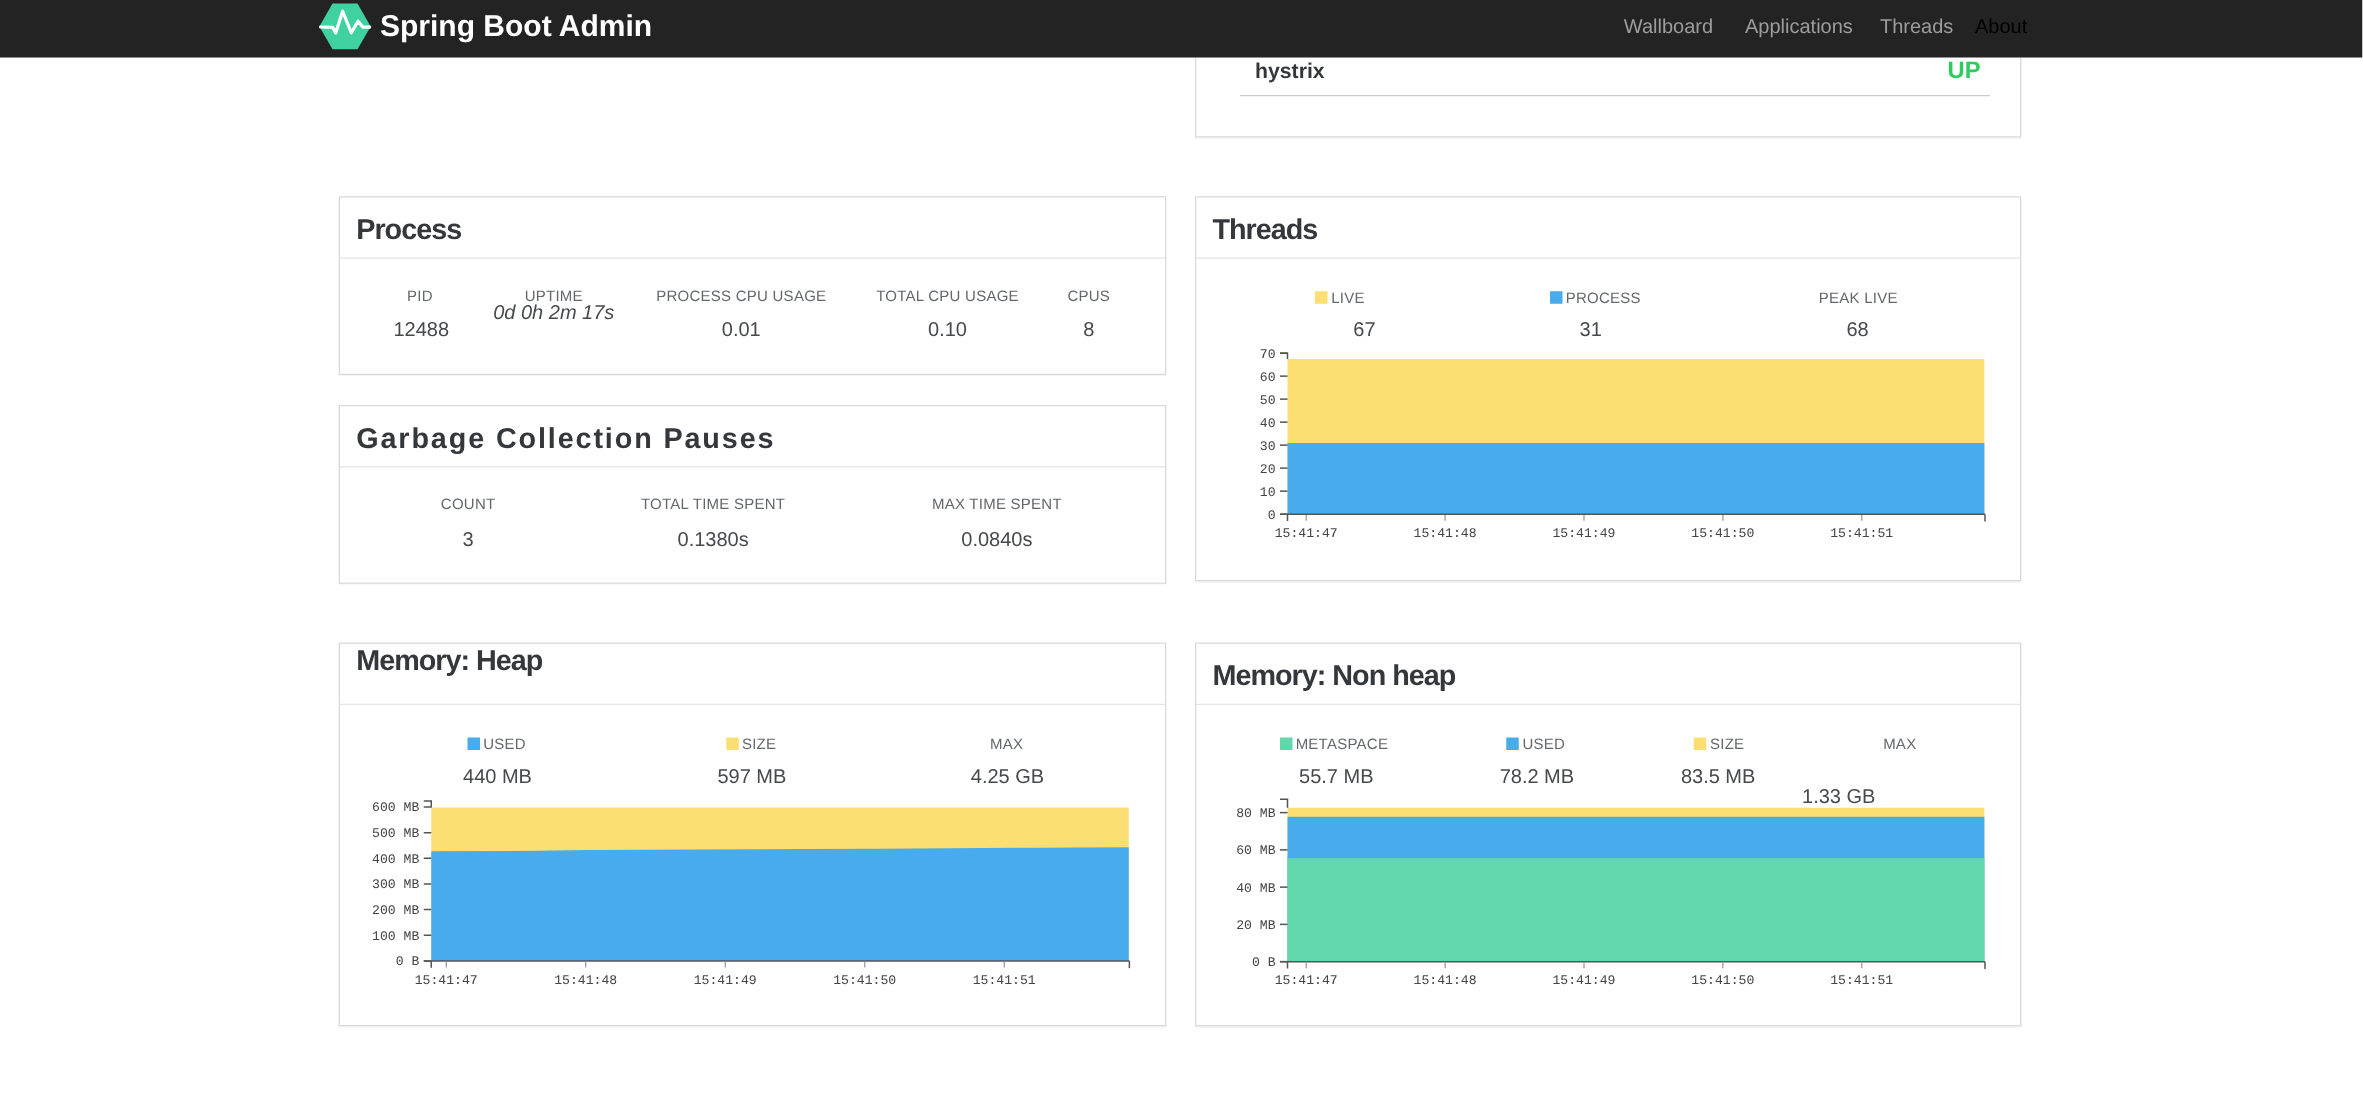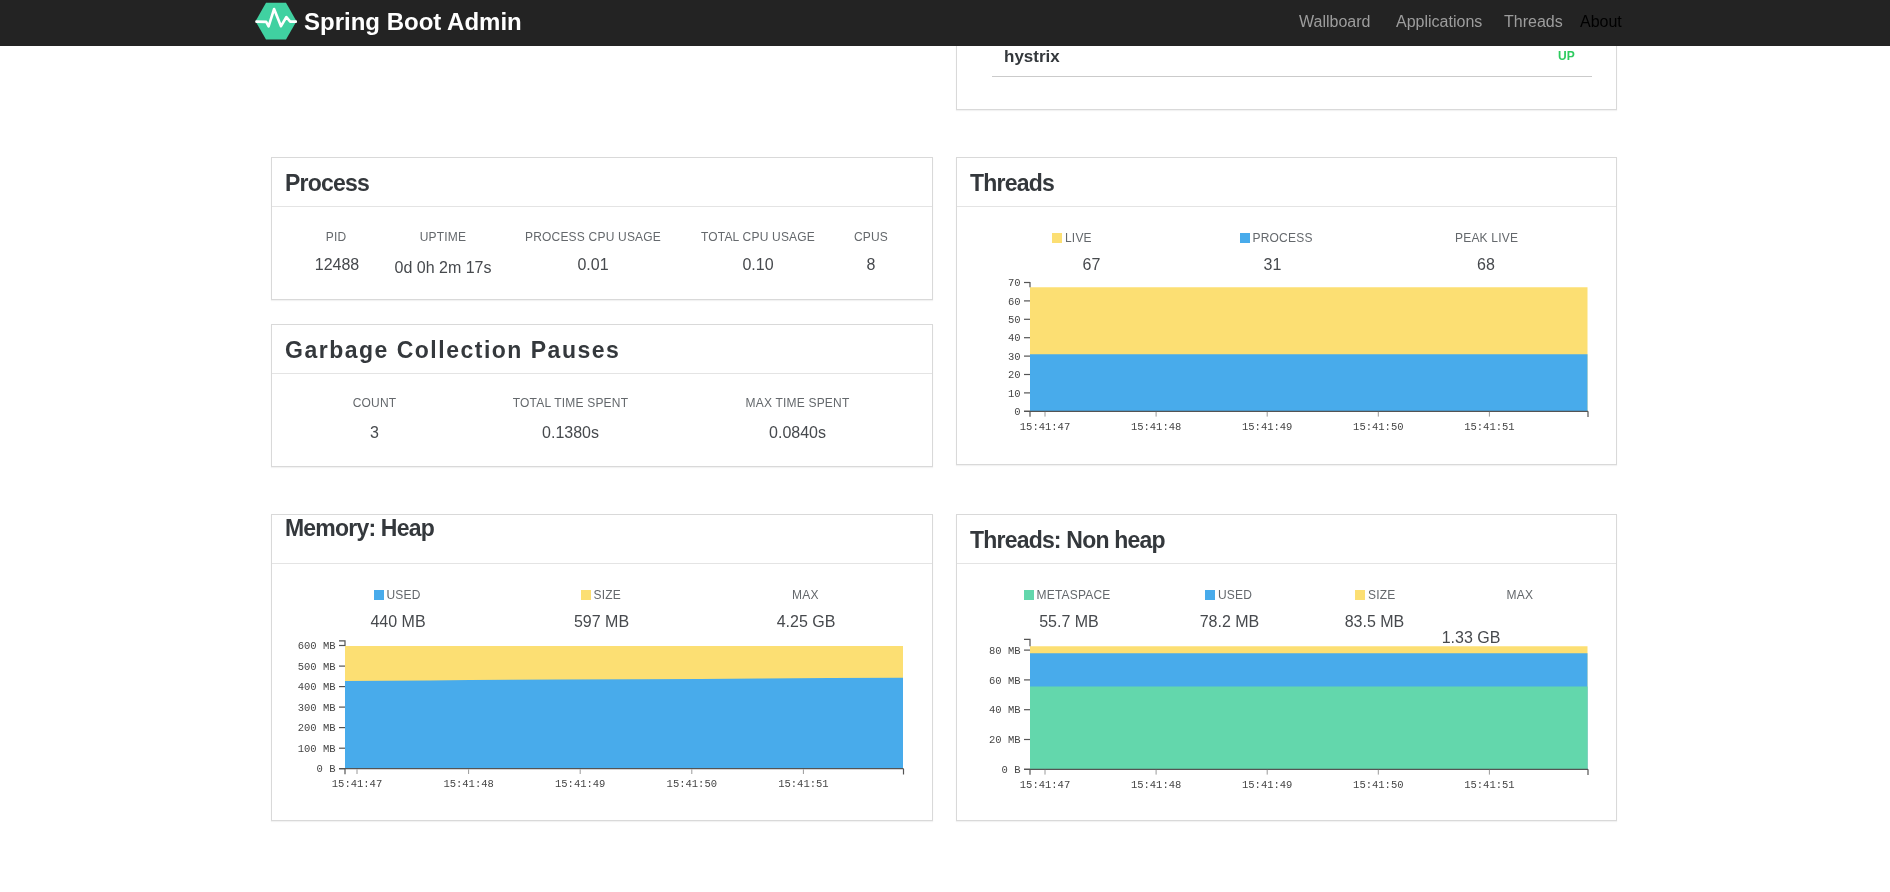--- a/index.html
+++ b/index.html
@@ -12,42 +12,42 @@
   .divider{position:absolute;height:1px;background:#e4e4e4;}
   .lbl{position:absolute;font-size:12px;color:#64686c;line-height:12px;white-space:nowrap;letter-spacing:.2px;}
   .val{position:absolute;font-size:16px;color:#46494d;line-height:16px;white-space:nowrap;}
   .cen{transform:translateX(-50%);}
   .sq{position:absolute;width:10px;height:10px;}
 </style>
 </head>
 <body>
 <div class="card" style="left:956px;top:30px;width:659px;height:78px;"></div>
 <div class="abs" style="left:1004px;top:48px;font-size:17px;font-weight:bold;color:#34383c;line-height:17px;">hystrix</div>
-<div class="abs" style="left:1558px;top:48px;font-size:12px;font-weight:bold;color:#2ecb5f;line-height:17px;">UP</div>
+<div class="abs" style="left:1558px;top:48px;font-size:19px;font-weight:bold;color:#2ecb5f;line-height:17px;">UP</div>
 <div class="divider" style="left:992px;top:76px;width:600px;background:#cbcbcb;"></div>
 <div class="abs" style="left:0;top:0;width:1890px;height:46px;background:#232323;z-index:5;"></div>
 <svg class="abs" style="left:255px;top:2px;z-index:6;" width="42" height="38" viewBox="0 0 42 38">
 <polygon points="11,0.8 31,0.8 41.5,19.2 31,37.4 11,37.4 0.5,19.2" fill="#40d1a1"></polygon>
 <polyline points="1.5,19.6 11.2,19.9 13.6,24.3 19.1,7 26,24.2 31.4,15 35.2,19.6 41,19.6" fill="none" stroke="#fff" stroke-width="2.6" stroke-linejoin="round" stroke-linecap="round"></polyline>
 </svg>
 <div class="abs" style="left:304px;top:10px;font-size:24px;font-weight:bold;color:#fff;line-height:24px;z-index:6;">Spring Boot Admin</div>
 <div class="abs" style="left:1299px;top:14px;font-size:16px;color:#9d9d9d;line-height:16px;z-index:6;">Wallboard</div>
 <div class="abs" style="left:1396px;top:14px;font-size:16px;color:#9d9d9d;line-height:16px;z-index:6;">Applications</div>
 <div class="abs" style="left:1504px;top:14px;font-size:16px;color:#9d9d9d;line-height:16px;z-index:6;">Threads</div>
 <div class="abs" style="left:1580px;top:14px;font-size:16px;color:#000000;line-height:16px;z-index:6;">About</div>
 <div class="card" style="left:271px;top:157px;width:660px;height:141px;"></div>
 <div class="title" style="left:285px;top:175px;">Process</div>
 <div class="divider" style="left:272px;top:206px;width:660px;"></div>
 <div class="lbl cen" style="left:336px;top:230.5px;">PID</div>
 <div class="lbl cen" style="left:443px;top:230.5px;">UPTIME</div>
 <div class="lbl cen" style="left:593px;top:230.5px;">PROCESS CPU USAGE</div>
 <div class="lbl cen" style="left:758px;top:230.5px;">TOTAL CPU USAGE</div>
 <div class="lbl cen" style="left:871px;top:230.5px;">CPUS</div>
 <div class="val cen" style="left:337px;top:256.5px;">12488</div>
-<div class="val cen" style="left:443px;top:260px;">0d 0h 2m 17s</div>
+<div class="val cen" style="left:443px;top:243px;font-style:italic;">0d 0h 2m 17s</div>
 <div class="val cen" style="left:593px;top:256.5px;">0.01</div>
 <div class="val cen" style="left:758px;top:256.5px;">0.10</div>
 <div class="val cen" style="left:871px;top:256.5px;">8</div>
 <div class="card" style="left:271px;top:323.5px;width:660px;height:141px;"></div>
 <div class="title" style="left:285px;top:341.5px;letter-spacing:1.5px;">Garbage Collection Pauses</div>
 <div class="divider" style="left:272px;top:372.5px;width:660px;"></div>
 <div class="lbl cen" style="left:374.5px;top:397px;">COUNT</div>
 <div class="lbl cen" style="left:570.5px;top:397px;">TOTAL TIME SPENT</div>
 <div class="lbl cen" style="left:797.5px;top:397px;">MAX TIME SPENT</div>
 <div class="val cen" style="left:374.5px;top:425px;">3</div>
@@ -69,21 +69,21 @@
 <div class="divider" style="left:272px;top:563px;width:660px;"></div>
 <div class="sq" style="left:373.5px;top:590.0px;background:#48abeb;"></div>
 <div class="lbl" style="left:386.5px;top:589.0px;">USED</div>
 <div class="sq" style="left:580.5px;top:590.0px;background:#fcdf73;"></div>
 <div class="lbl" style="left:593.5px;top:589.0px;">SIZE</div>
 <div class="lbl" style="left:792.0px;top:589.0px;">MAX</div>
 <div class="val cen" style="left:398px;top:613.5px;">440 MB</div>
 <div class="val cen" style="left:601.5px;top:613.5px;">597 MB</div>
 <div class="val cen" style="left:806px;top:613.5px;">4.25 GB</div>
 <div class="card" style="left:956px;top:514px;width:659px;height:305px;"></div>
-<div class="title" style="left:970px;top:532px;">Threads: Non heap</div>
+<div class="title" style="left:970px;top:532px;">Memory: Non heap</div>
 <div class="divider" style="left:957px;top:563px;width:659px;"></div>
 <div class="sq" style="left:1023.5px;top:590.0px;background:#63d7ac;"></div>
 <div class="lbl" style="left:1036.5px;top:589.0px;">METASPACE</div>
 <div class="sq" style="left:1205.0px;top:590.0px;background:#48abeb;"></div>
 <div class="lbl" style="left:1218.0px;top:589.0px;">USED</div>
 <div class="sq" style="left:1355.0px;top:590.0px;background:#fcdf73;"></div>
 <div class="lbl" style="left:1368.0px;top:589.0px;">SIZE</div>
 <div class="lbl" style="left:1506.5px;top:589.0px;">MAX</div>
 <div class="val cen" style="left:1069px;top:613.5px;">55.7 MB</div>
 <div class="val cen" style="left:1229.5px;top:613.5px;">78.2 MB</div>

